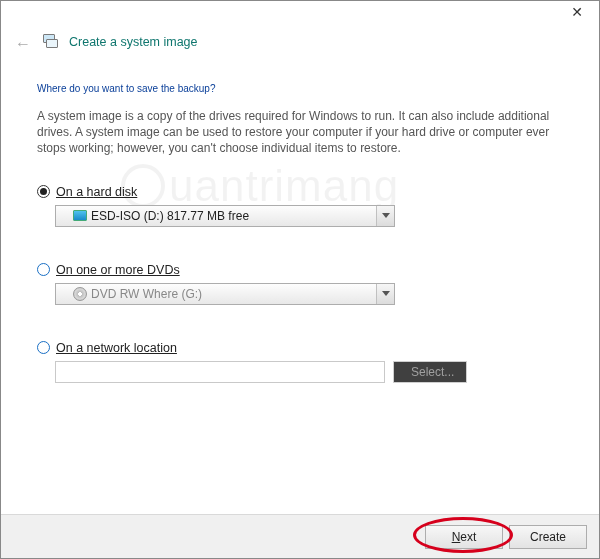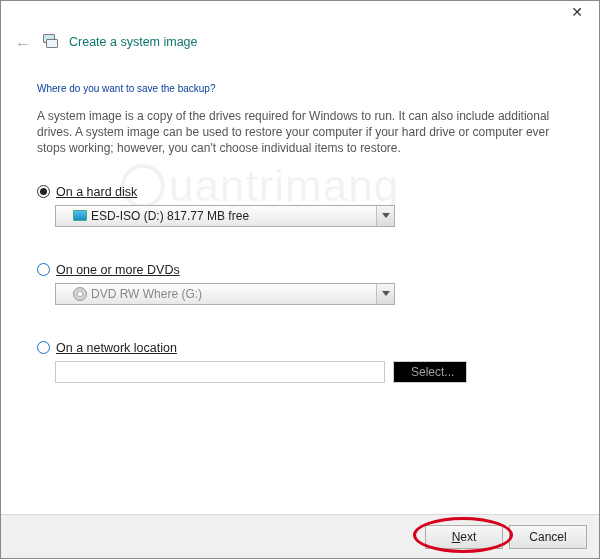--- a/index.html
+++ b/index.html
@@ -144,21 +144,21 @@
   .btn {
     height: 22px;
     min-width: 72px;
     padding: 0 12px;
     border: 1px solid #adadad;
     background: linear-gradient(#f7f7f7,#e3e3e3);
     font-size: 12px;
     display:inline-flex; align-items:center; justify-content:center;
     color: #222;
   }
-  .btn.disabled { color: #a0a0a0; border-color:#cfcfcf; background:#000000;padding-left:17px; }
+  .btn.disabled { color: #a0a0a0; border-color:#cfcfcf; background:#404040;padding-left:17px; }
   .footer {
     height: 44px;
     background: #f0f0f0;
     border-top: 1px solid #d9d9d9;
     display:flex; align-items:center; justify-content:flex-end;
     gap: 6px;
     padding: 0 12px;
   }
   .footer .btn { min-width: 78px; height: 24px; }
   .highlight-ellipse {
@@ -256,16 +256,16 @@
   </div>
 
   <div class="footer">
     <div style="position:relative;">
       <div class="btn">
         <span class="underline-char">N</span>
           <span>ext</span>
       </div>
       <div class="highlight-ellipse" style="left:-12px; top:-8px;"></div>
     </div>
-    <div class="btn">Cancel</div>
+    <div class="btn">Create</div>
   </div>
 
 </div>
 
 </body></html>

